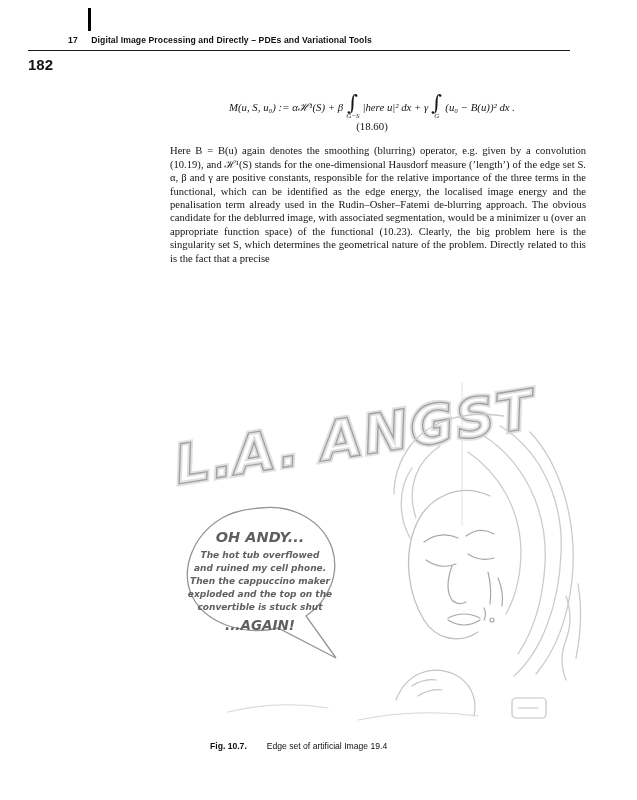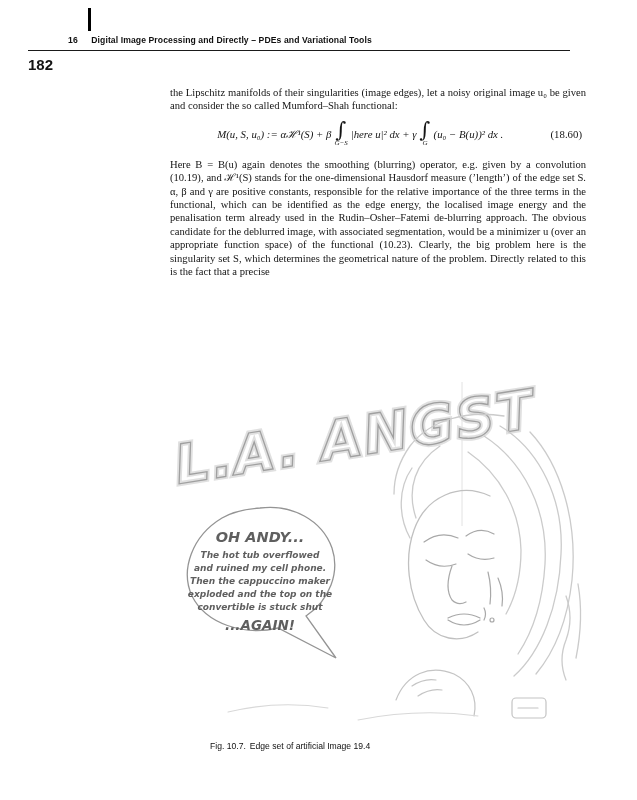--- a/index.html
+++ b/index.html
@@ -18,55 +18,54 @@
   .page-num {
     position:absolute; left:28px; top:56px;
     font-family:"Liberation Sans", sans-serif; font-weight:bold; font-size:15px;
   }
   .textcol {
     position:absolute; left:170px; top:86px; width:416px;
     font-size:10.6px; line-height:13.4px; text-align:justify;
   }
   .para { margin:0; }
   .equation {
-    display:flex; align-items:center; margin:9px 4px 11px 0;
-    font-style:italic; font-size:10.8px;
+    display:flex; align-items:center; margin:9px 12px 11px 0;
+    font-style:italic; font-size:10.8px;flex-direction:column;
   }
   .eq-body { flex:1; text-align:center; display:flex; align-items:center; justify-content:center; gap:2px; }
   .eq-number { font-style:normal; }
   .int { display:inline-flex; flex-direction:column; align-items:center; margin:0 1px; }
   .int-sign { font-size:21px; line-height:17px; font-style:normal; font-family:"DejaVu Serif", serif; }
   .int-sub { font-size:7px; line-height:8px; }
   .figure-area { position:absolute; left:168px; top:368px; width:422px; height:362px; }
   .caption {
     position:absolute; left:170px; top:741px;
     font-family:"Liberation Sans", sans-serif; font-size:8.6px; color:#101010;
   }
-  .caption .cap-label { font-weight:normal; margin-right:4px;padding-left:40px; }
+  .caption .cap-label { font-weight:bold; margin-right:20px;padding-left:40px; }
   .headline-txt { font-family:"DejaVu Sans", sans-serif; font-weight:bold; font-style:italic; letter-spacing:2px; }
   .bubble-txt { font-family:"DejaVu Sans", sans-serif; font-weight:bold; font-style:italic; }
 </style>
 </head>
 <body>
 
 <div class="page">
 
   <div class="crop-mark"></div>
 
   <div class="running-head">
-    <span class="chap-num">16</span>
+    <span class="chap-num">17</span>
     <span>Digital Image Processing and Directly – PDEs and Variational Tools</span>
   </div>
 
   <div class="head-rule"></div>
 
   <div class="page-num">182</div>
 
   <div class="textcol">
-    <p class="para">the Lipschitz manifolds of their singularities (image edges), let a noisy original image u₀ be given and consider the so called Mumford–Shah functional:</p>
 
     <div class="equation">
       <span class="eq-body">
         <span>M(u, S, u₀) := αℋ¹(S) + β</span>
         <span class="int">
           <span class="int-sign">∫</span>
           <span class="int-sub">G−S</span>
         </span>
         <span>|here u|² dx + γ</span>
         <span class="int">

